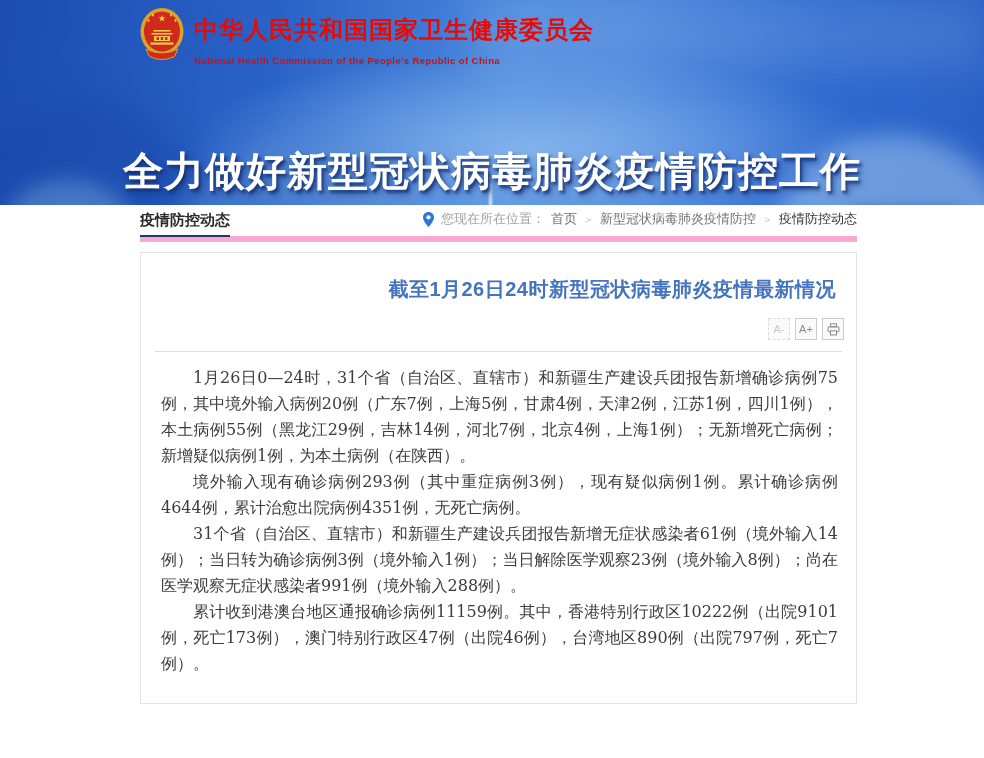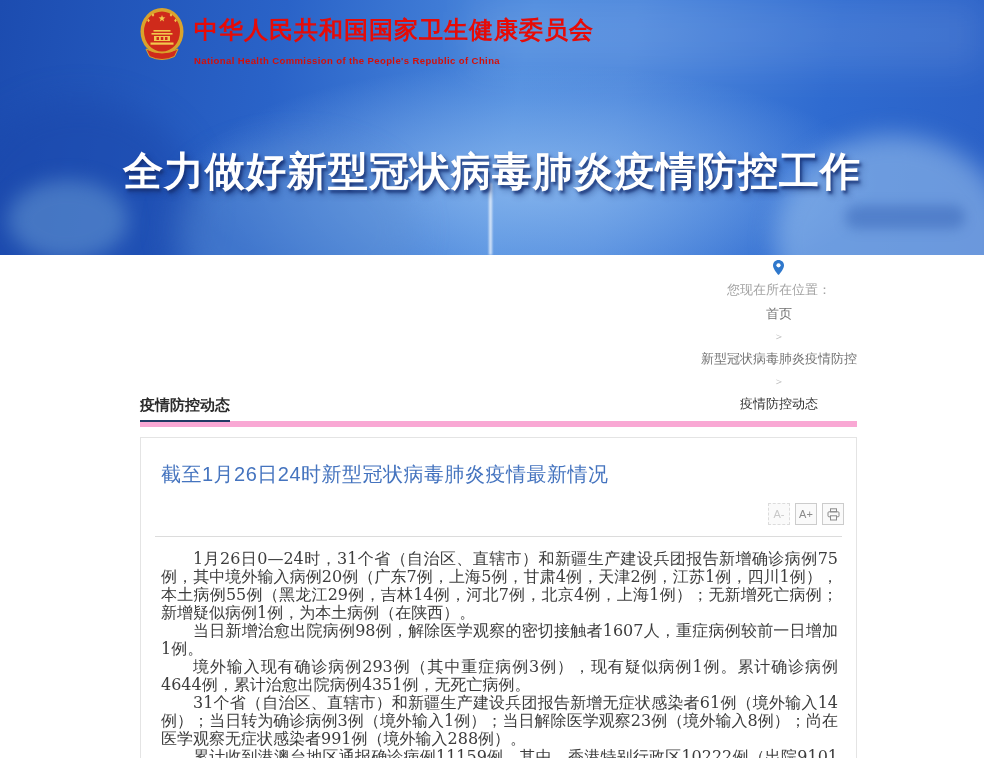--- a/index.html
+++ b/index.html
@@ -1,20 +1,20 @@
 <!DOCTYPE html>
 <html><head>
 <meta charset="utf-8">
 <style>
   * { margin:0; padding:0; box-sizing:border-box; }
   html,body { width:984px; height:758px; overflow:hidden; background:#fff;
               font-family:"Liberation Sans", sans-serif; }
 
   
-  .banner { position:relative; width:984px; height:255px; overflow:hidden;
+  .banner { position:relative; width:984px; height:205px; overflow:hidden;
     background:
       radial-gradient(ellipse at 54% 72%, rgba(140,185,238,.85) 0%, rgba(140,185,238,0) 46%),
       linear-gradient(100deg,#1c4cb0 0%, #2a63c8 28%, #4c8ade 52%, #4b86dc 62%, #2f6bd0 82%, #2a60c6 100%);
   }
   .blob { position:absolute; border-radius:50%; }
   .b1 { left:-40px; top:100px; width:240px; height:220px; background:rgba(25,70,170,.5); filter:blur(16px); }
   .b2 { left:8px;  top:180px; width:120px; height:80px;  background:rgba(120,170,220,.45); filter:blur(10px); }
   .b3 { left:175px; top:145px; width:240px; height:170px; background:rgba(95,145,212,.42); filter:blur(16px); }
   .b4 { left:775px; top:135px; width:235px; height:210px; background:rgba(160,198,238,.55); filter:blur(12px); }
   .b5 { left:845px; top:205px; width:120px; height:24px; background:rgba(40,85,170,.38); filter:blur(6px); border-radius:12px; }
@@ -32,43 +32,43 @@
     color:#fff; font-size:40px; font-weight:bold; letter-spacing:1px;
     text-shadow:2px 3px 3px rgba(22,48,115,.85), 4px 5px 6px rgba(22,48,115,.45);margin-top:48px; }
 
   
   .crumb-row { width:717px; margin:5px 0 0 140px; display:flex;
                justify-content:space-between; align-items:flex-end;
                border-bottom:6px solid #f9a8d4; }
   .tab { font-size:15px; font-weight:bold; color:#2b2b2b; text-decoration:none;
          padding-bottom:5px; border-bottom:2px solid #203a64; margin-bottom:-1px; cursor:pointer; }
   .crumbs { display:flex; align-items:center; gap:6px; padding-bottom:8px;
-            font-size:13px; color:#a2a2a2;flex-direction:column; }
+            font-size:13px; color:#a2a2a2; }
   .crumbs a { color:#737373; text-decoration:none; cursor:pointer; }
   .crumbs .sep { color:#b8b8b8; font-size:11px; }
   .crumbs .current { color:#333; }
   .pin { display:inline-flex; margin-right:1px; }
 
   
   .card { width:717px; min-height:452px; margin:10px 0 0 140px;
           border:1px solid #e4e4e4; background:#fff; }
-  .article-title { text-align:left; color:#4574bf; font-size:20px; font-weight:normal;
+  .article-title { text-align:right; color:#4574bf; font-size:20px; font-weight:bold;
                    padding:23px 20px 0; letter-spacing:.5px; }
   .meta-row { position:relative; margin-top:16px; height:24px; }
   .meta { text-align:center; color:#979797; font-size:14px; }
   .meta .gap { display:inline-block; width:14px; }
   .tools { position:absolute; right:12px; top:-1px; display:flex; }
   .tool { width:22px; height:22px; border:1px solid #ccc; background:#fafafa; color:#8a8a8a;
           font-size:11px; line-height:1; display:inline-flex; align-items:center; justify-content:center;
           padding:0; margin-left:5px; cursor:pointer; font-family:"Liberation Sans", sans-serif; }
   .tool.disabled { border-style:dashed; border-color:#dcdcdc; color:#c8c8c8; }
   .divider { border:none; border-top:1px solid #dcdcdc; margin:8px 14px 0; }
 
   .body { padding:13px 18px 18px 20px; }
-  .body p { font-family:"DejaVu Serif", serif; font-size:16px; line-height:18px;
+  .body p { font-family:"DejaVu Serif", serif; font-size:16px; line-height:26px;
             color:#3c3c3c; text-indent:2em; text-align:justify; }
 </style>
 </head>
 <body>
 
 <header class="banner">
   <div class="blob b1"></div>
   <div class="blob b3"></div>
   <div class="blob b2"></div>
   <div class="blob b4"></div>
@@ -135,18 +135,17 @@
           <rect x="3.5" y="7.8" width="6" height="4.2" fill="#fafafa" stroke="#8a8a8a"></rect>
         </svg>
       </button>
     </div>
   </div>
 
   <hr class="divider">
 
   <article class="body">
     <p>1月26日0—24时，31个省（自治区、直辖市）和新疆生产建设兵团报告新增确诊病例75例，其中境外输入病例20例（广东7例，上海5例，甘肃4例，天津2例，江苏1例，四川1例），本土病例55例（黑龙江29例，吉林14例，河北7例，北京4例，上海1例）；无新增死亡病例；新增疑似病例1例，为本土病例（在陕西）。</p>
-    <p>当日新增治愈出院病例98例，解除医学观察的密切接触者1607人，重症病例较前一日增加1例。</p>
     <p>境外输入现有确诊病例293例（其中重症病例3例），现有疑似病例1例。累计确诊病例4644例，累计治愈出院病例4351例，无死亡病例。</p>
     <p>31个省（自治区、直辖市）和新疆生产建设兵团报告新增无症状感染者61例（境外输入14例）；当日转为确诊病例3例（境外输入1例）；当日解除医学观察23例（境外输入8例）；尚在医学观察无症状感染者991例（境外输入288例）。</p>
     <p>累计收到港澳台地区通报确诊病例11159例。其中，香港特别行政区10222例（出院9101例，死亡173例），澳门特别行政区47例（出院46例），台湾地区890例（出院797例，死亡7例）。</p>
   </article>
 </main>
 
 </body></html>

